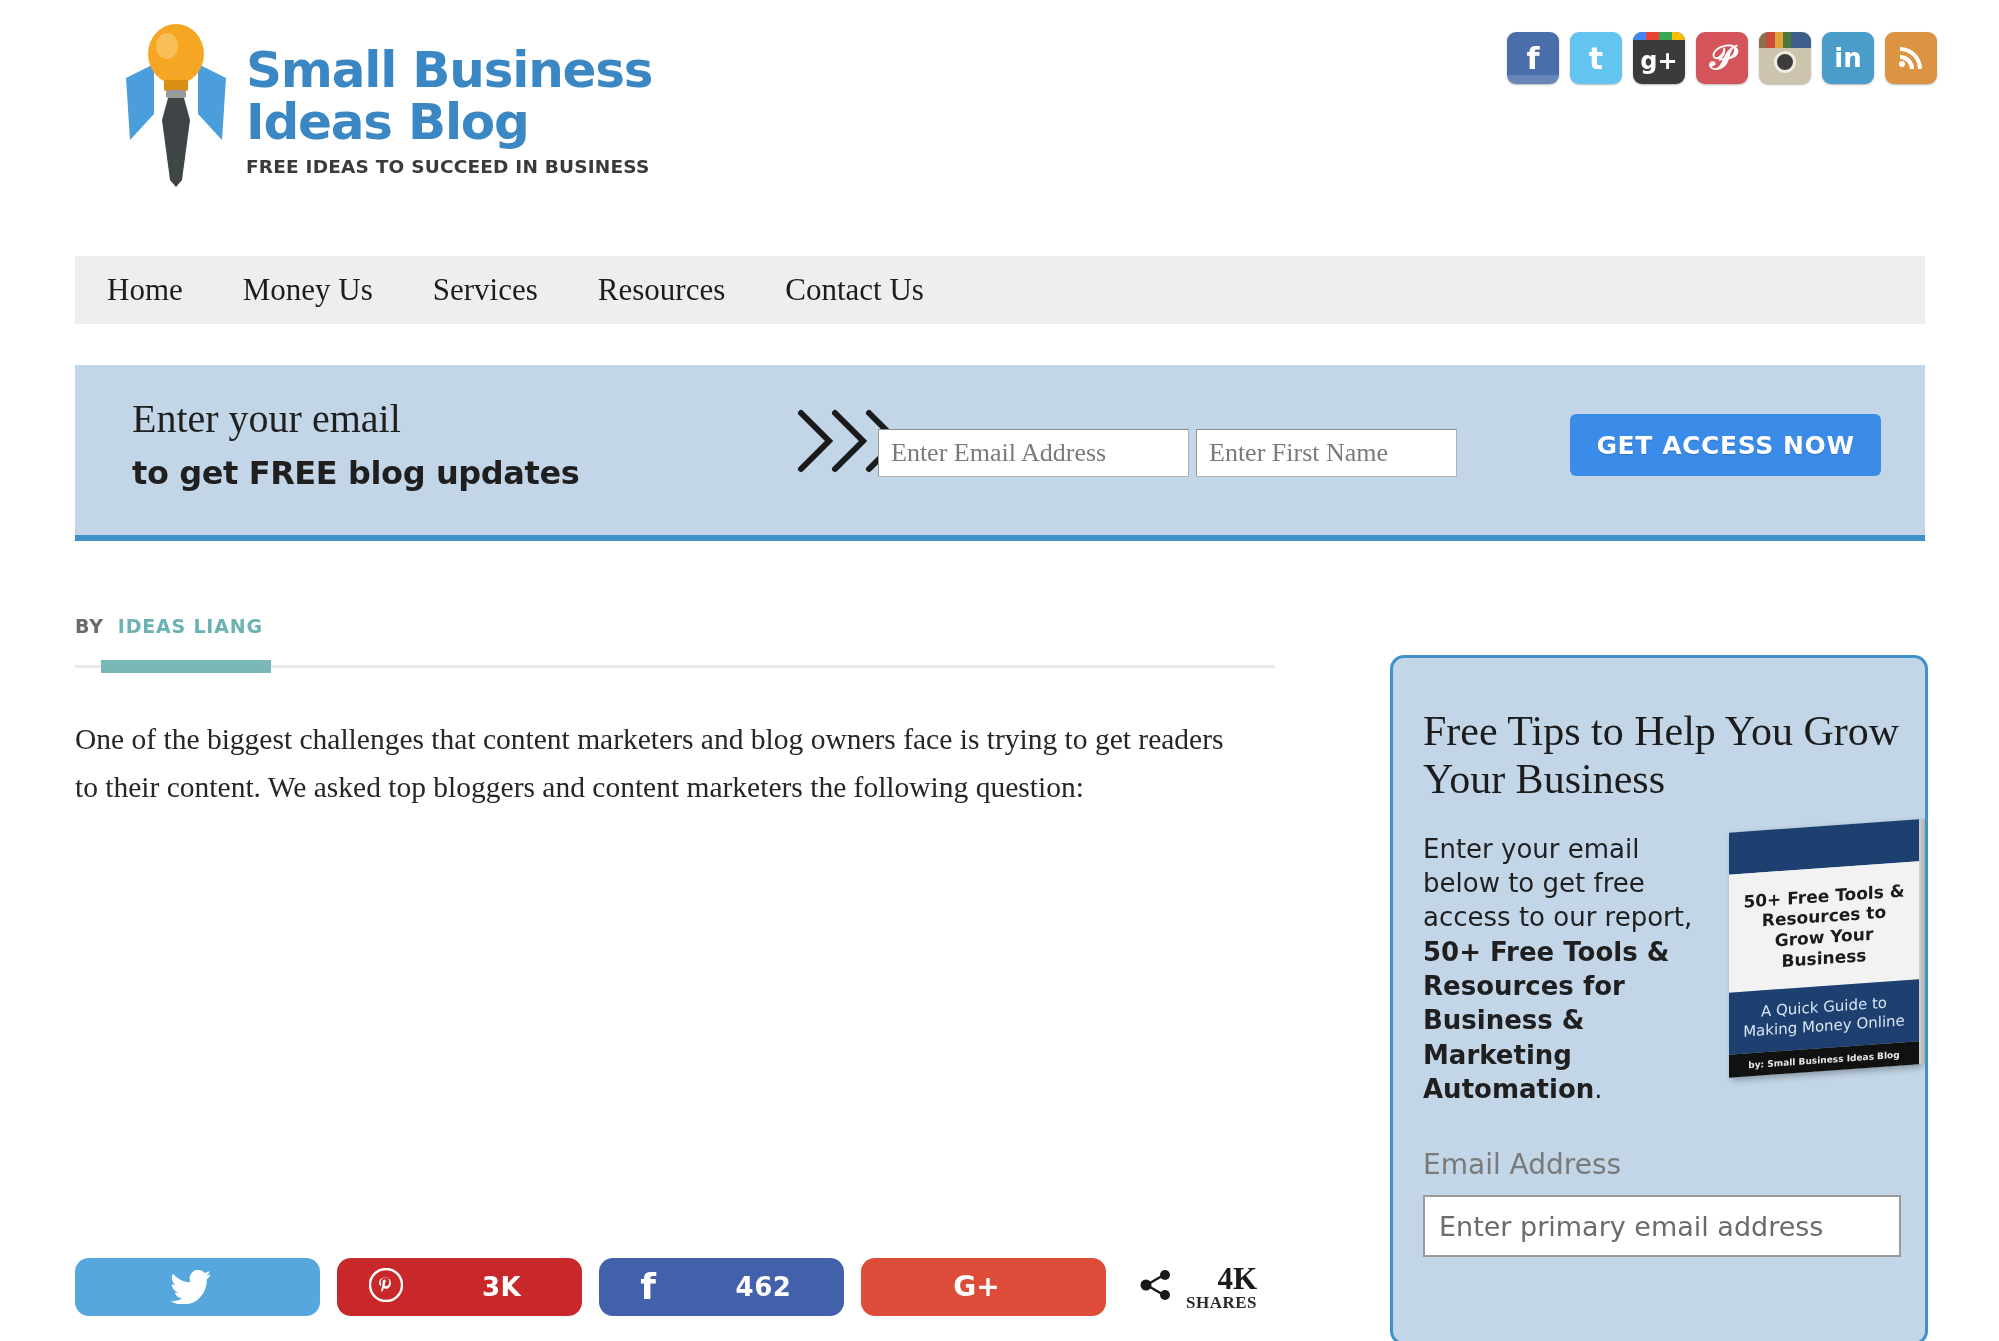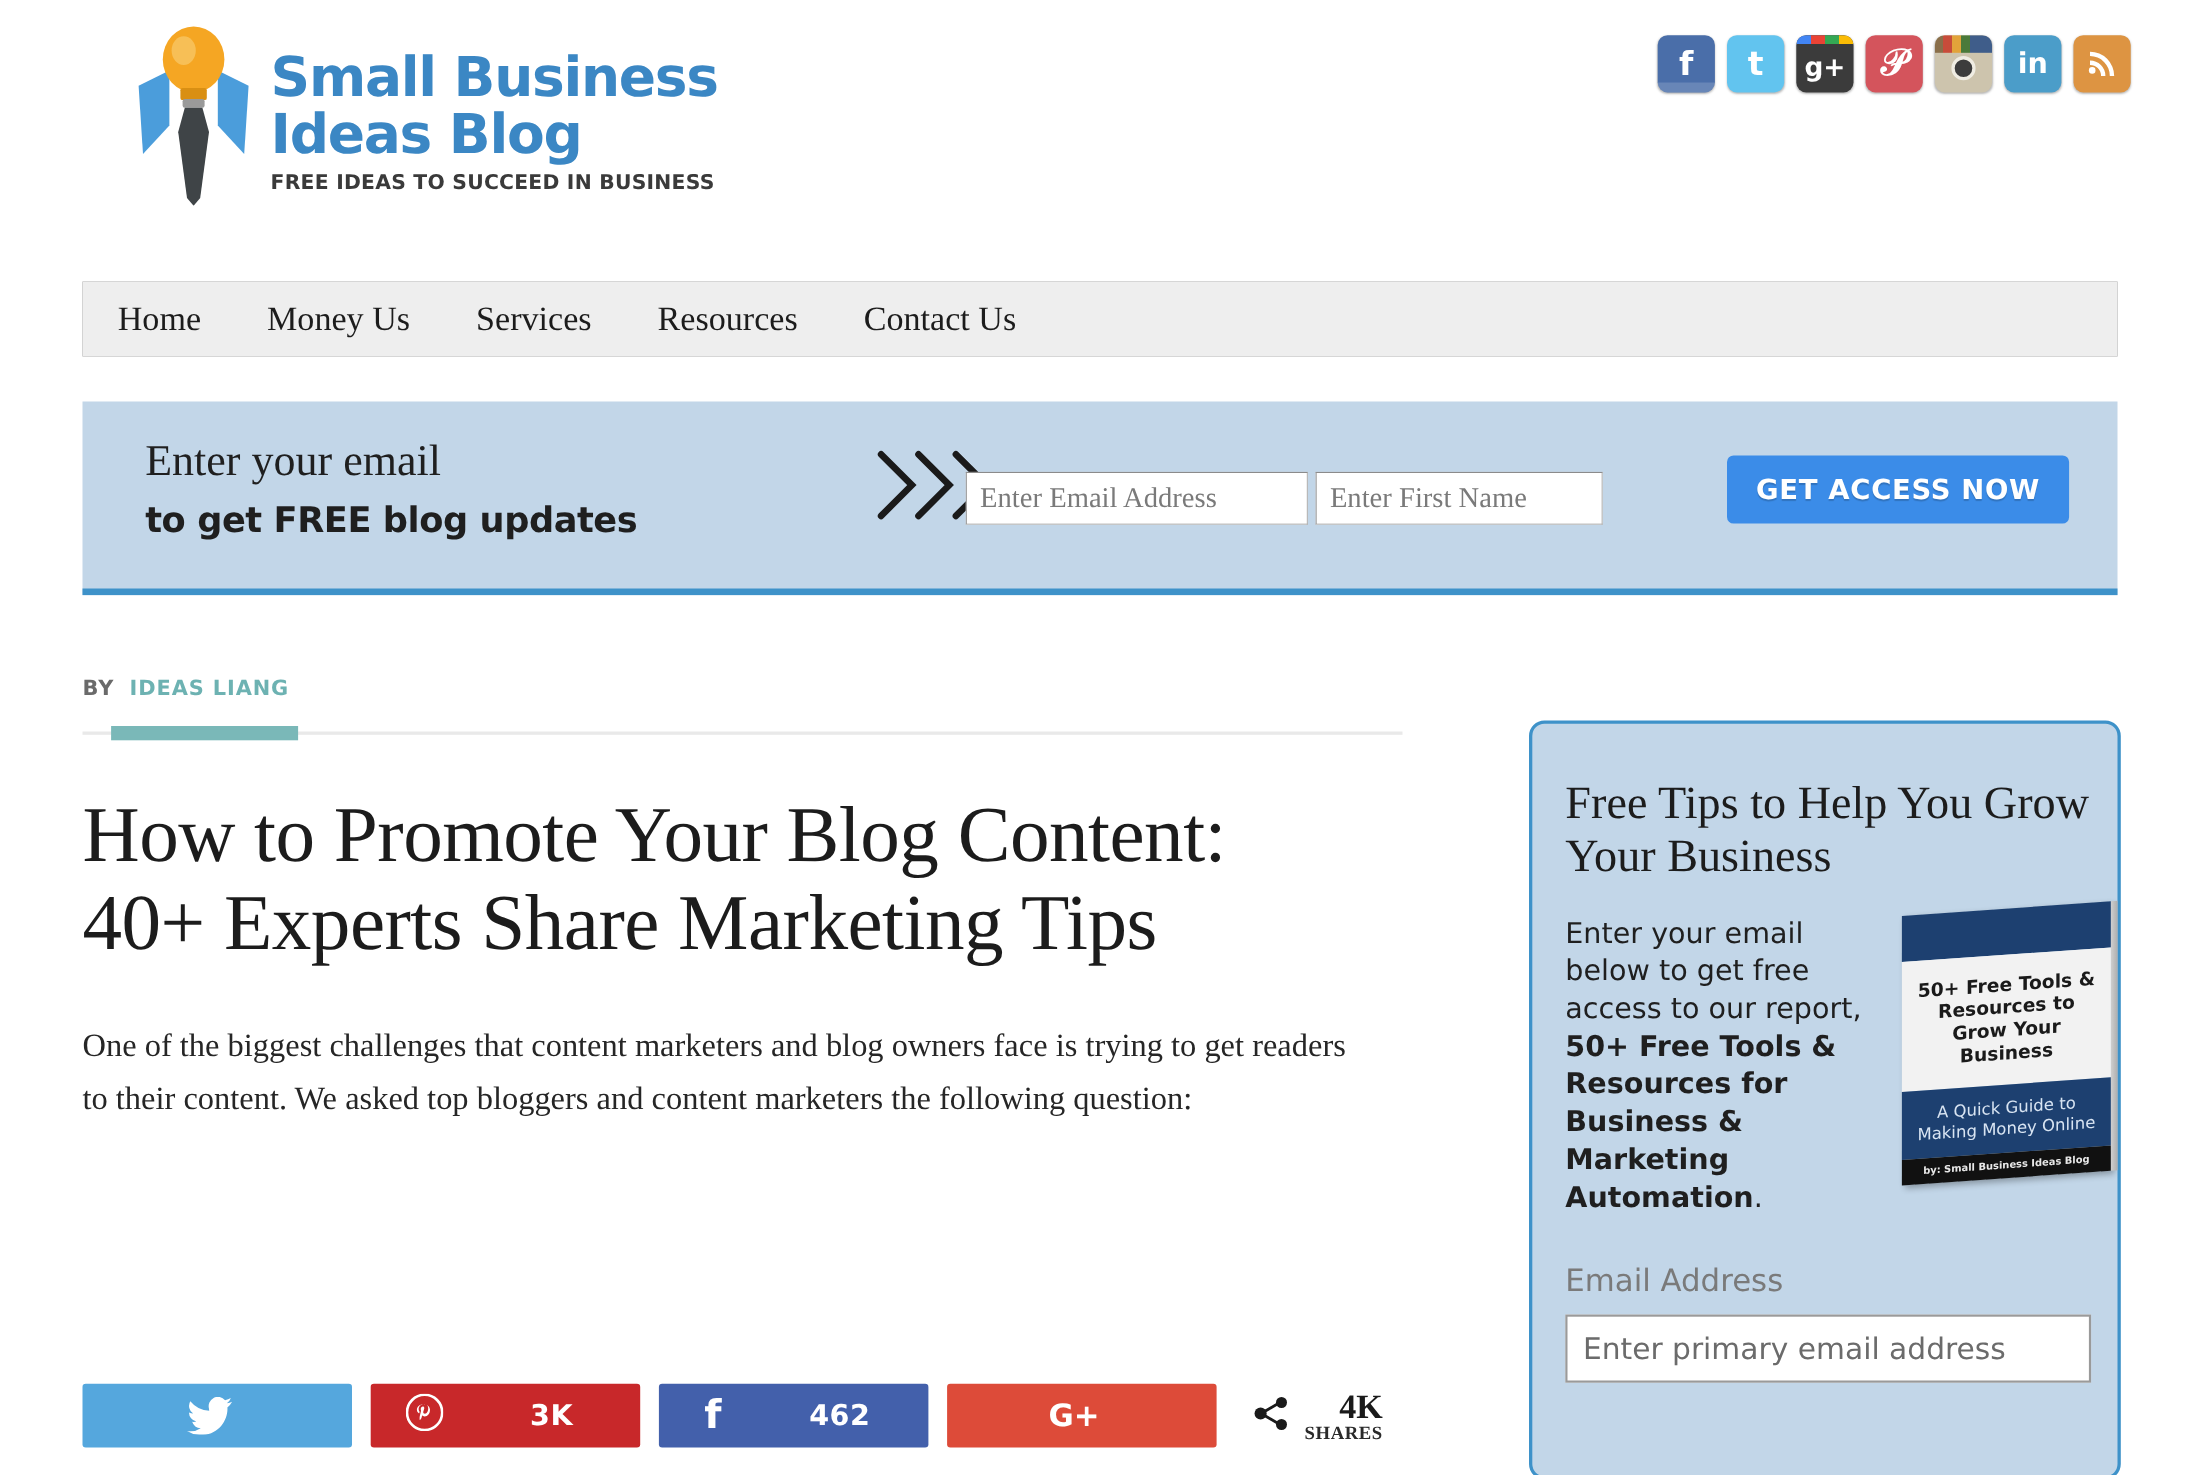--- a/index.html
+++ b/index.html
@@ -186,21 +186,21 @@
     color: #262626;
     width: 1150px;
   }
 
   
   .sharebar {
     position: absolute; left: 75px; top: 1258px;
     display: flex; align-items: center; gap: 17px;
   }
   .share-btn {
-    width: 245px; height: 58px; border-radius: 3px;
+    width: 245px; height: 58px; border-radius: 14px;
     display: flex; align-items: center;
     color: #fff; cursor: pointer; position: relative;
     font-family: "DejaVu Sans", sans-serif;
   }
   .share-btn .sb-ico {
     width: 98px; text-align: center;
     font-size: 30px; font-weight: bold; line-height: 1;
   }
   .share-btn .sb-count {
     flex: 1; text-align: center; font-size: 26px; font-weight: bold;
@@ -362,21 +362,20 @@
   <input class="field field-name" type="text" placeholder="Enter First Name" style="">
   <button class="cta">GET ACCESS NOW</button>
 
   <div class="article">
     <div class="byline">
       <span class="by">BY</span><span class="author">IDEAS LIANG</span>
     </div>
     <div class="rule">
       <div class="seg"></div>
     </div>
-    <h1 class="post-title">How to Promote Your Blog Content: 40+ Experts Share Marketing Tips</h1>
     <p class="post-body">One of the biggest challenges that content marketers and blog owners face is trying to get readers to their content. We asked top bloggers and content marketers the following question:</p>
   </div>
 
   <div class="sharebar">
 
     <div class="share-btn sb-tw solo">
       <div class="sb-ico">
         <svg width="42" height="34" viewBox="0 0 42 34" style="vertical-align:middle;">
           <path d="M41 4.3c-1.5.7-3.1 1.1-4.8 1.3a8.4 8.4 0 0 0 3.7-4.6 16.8 16.8 0 0 1-5.3 2A8.4 8.4 0 0 0 20 10.6c0 .7.1 1.3.2 1.9A23.8 23.8 0 0 1 3 3.8a8.4 8.4 0 0 0 2.6 11.2 8.3 8.3 0 0 1-3.8-1v.1a8.4 8.4 0 0 0 6.7 8.2 8.5 8.5 0 0 1-3.8.2 8.4 8.4 0 0 0 7.8 5.8A16.8 16.8 0 0 1 0 30.8a23.7 23.7 0 0 0 12.9 3.8c15.4 0 23.9-12.8 23.9-23.9l-.1-1.1A17 17 0 0 0 41 4.3z" fill="#fff"></path>
         </svg>

